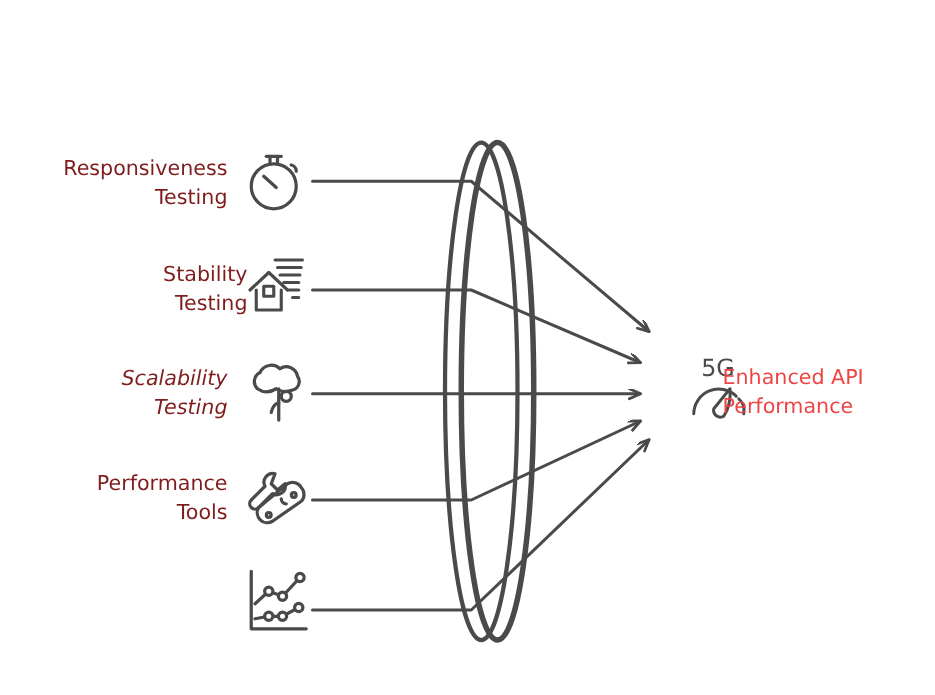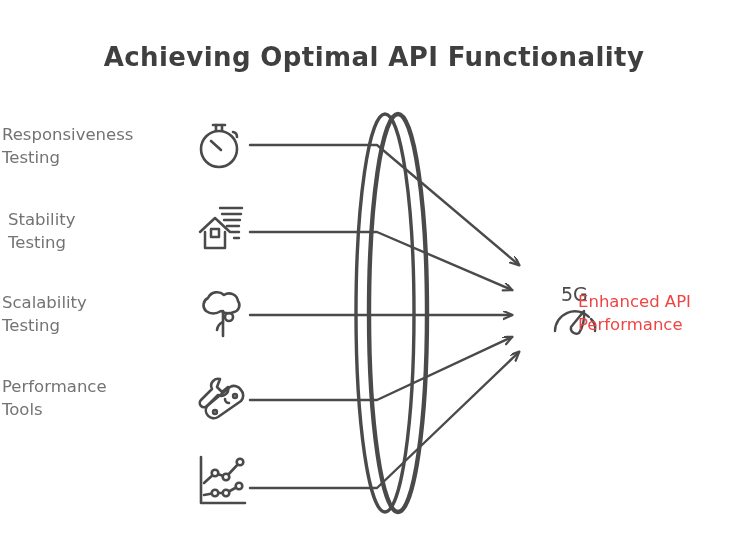--- a/index.html
+++ b/index.html
@@ -26,24 +26,25 @@
     width: 748px;
     text-align: center;
     font-family: "DejaVu Sans", sans-serif;
     font-size: 26px;
     font-weight: bold;
     color: #3f3f3f;
     letter-spacing: 0.4px;
   }
   .row-label {
     position: absolute;
+    text-align: right;
     font-family: "DejaVu Sans", sans-serif;
     font-size: 16.5px;
     line-height: 23px;
-    color: #737373;
+    color: #7f1d1d;
     white-space: pre-line;
     width: 180px;
   }
   .row-icon {
     position: absolute;
   }
   .out-label {
     position: absolute;
     font-family: "DejaVu Sans", sans-serif;
     font-size: 16.5px;
@@ -58,55 +59,54 @@
     left: 0; top: 0;
     width: 748px; height: 556px;
     pointer-events: none;
   }
 </style>
 </head>
 <body>
 
 <div id="stage">
 
-  <div class="title">Achieving Optimal API Functionality</div>
 
   <div class="row-label" style="left:2px; top:123px;">Responsiveness
 Testing</div>
   <div class="row-icon" style="left:195px; top:117px;">
     <svg width="52" height="56" viewBox="0 0 52 56">
       <g fill="none" stroke="#4a4a4a" stroke-width="2.6" stroke-linecap="round" stroke-linejoin="round">
         <circle cx="24" cy="32" r="18"></circle>
         <path d="M18 8 h12"></path>
         <path d="M21 8 v6 M27 8 v6"></path>
         <path d="M38 15 a5 5 0 0 1 4 5"></path>
         <path d="M16 24 L26 33"></path>
       </g>
     </svg>
   </div>
 
-  <div class="row-label" style="left:8px; top:208px;">Stability
+  <div class="row-label" style="left:18px; top:208px;">Stability
 Testing</div>
   <div class="row-icon" style="left:196px; top:203px;">
     <svg width="54" height="54" viewBox="0 0 54 54">
       <g fill="none" stroke="#4a4a4a" stroke-width="2.5" stroke-linecap="round" stroke-linejoin="round">
         <path d="M4 29 L19 15 L34 29"></path>
         <path d="M9 29 v16 h20 v-16"></path>
         <rect x="15" y="26" width="8" height="8"></rect>
         <path d="M24 5 h22" stroke-width="2.4"></path>
         <path d="M26 11 h19" stroke-width="2.4"></path>
         <path d="M28 17 h16" stroke-width="2.4"></path>
         <path d="M31 23 h12" stroke-width="2.4"></path>
         <path d="M35 29 h8" stroke-width="2.4"></path>
         <path d="M38 35 h5" stroke-width="2.4"></path>
       </g>
     </svg>
   </div>
 
-  <div class="row-label" style="left:2px; top:291px;">Scalability
+  <div class="row-label" style="left:2px; top:291px;font-style:italic;">Scalability
 Testing</div>
   <div class="row-icon" style="left:196px; top:288px;">
     <svg width="52" height="54" viewBox="0 0 52 54">
       <g fill="none" stroke="#4a4a4a" stroke-width="2.6" stroke-linecap="round" stroke-linejoin="round">
         <path d="M10 23
                  a8 8 0 0 1 2 -13
                  a10 10 0 0 1 16 -3
                  a9 9 0 0 1 14 6
                  a7 7 0 0 1 -4 11
                  q-7 3 -13 -1

